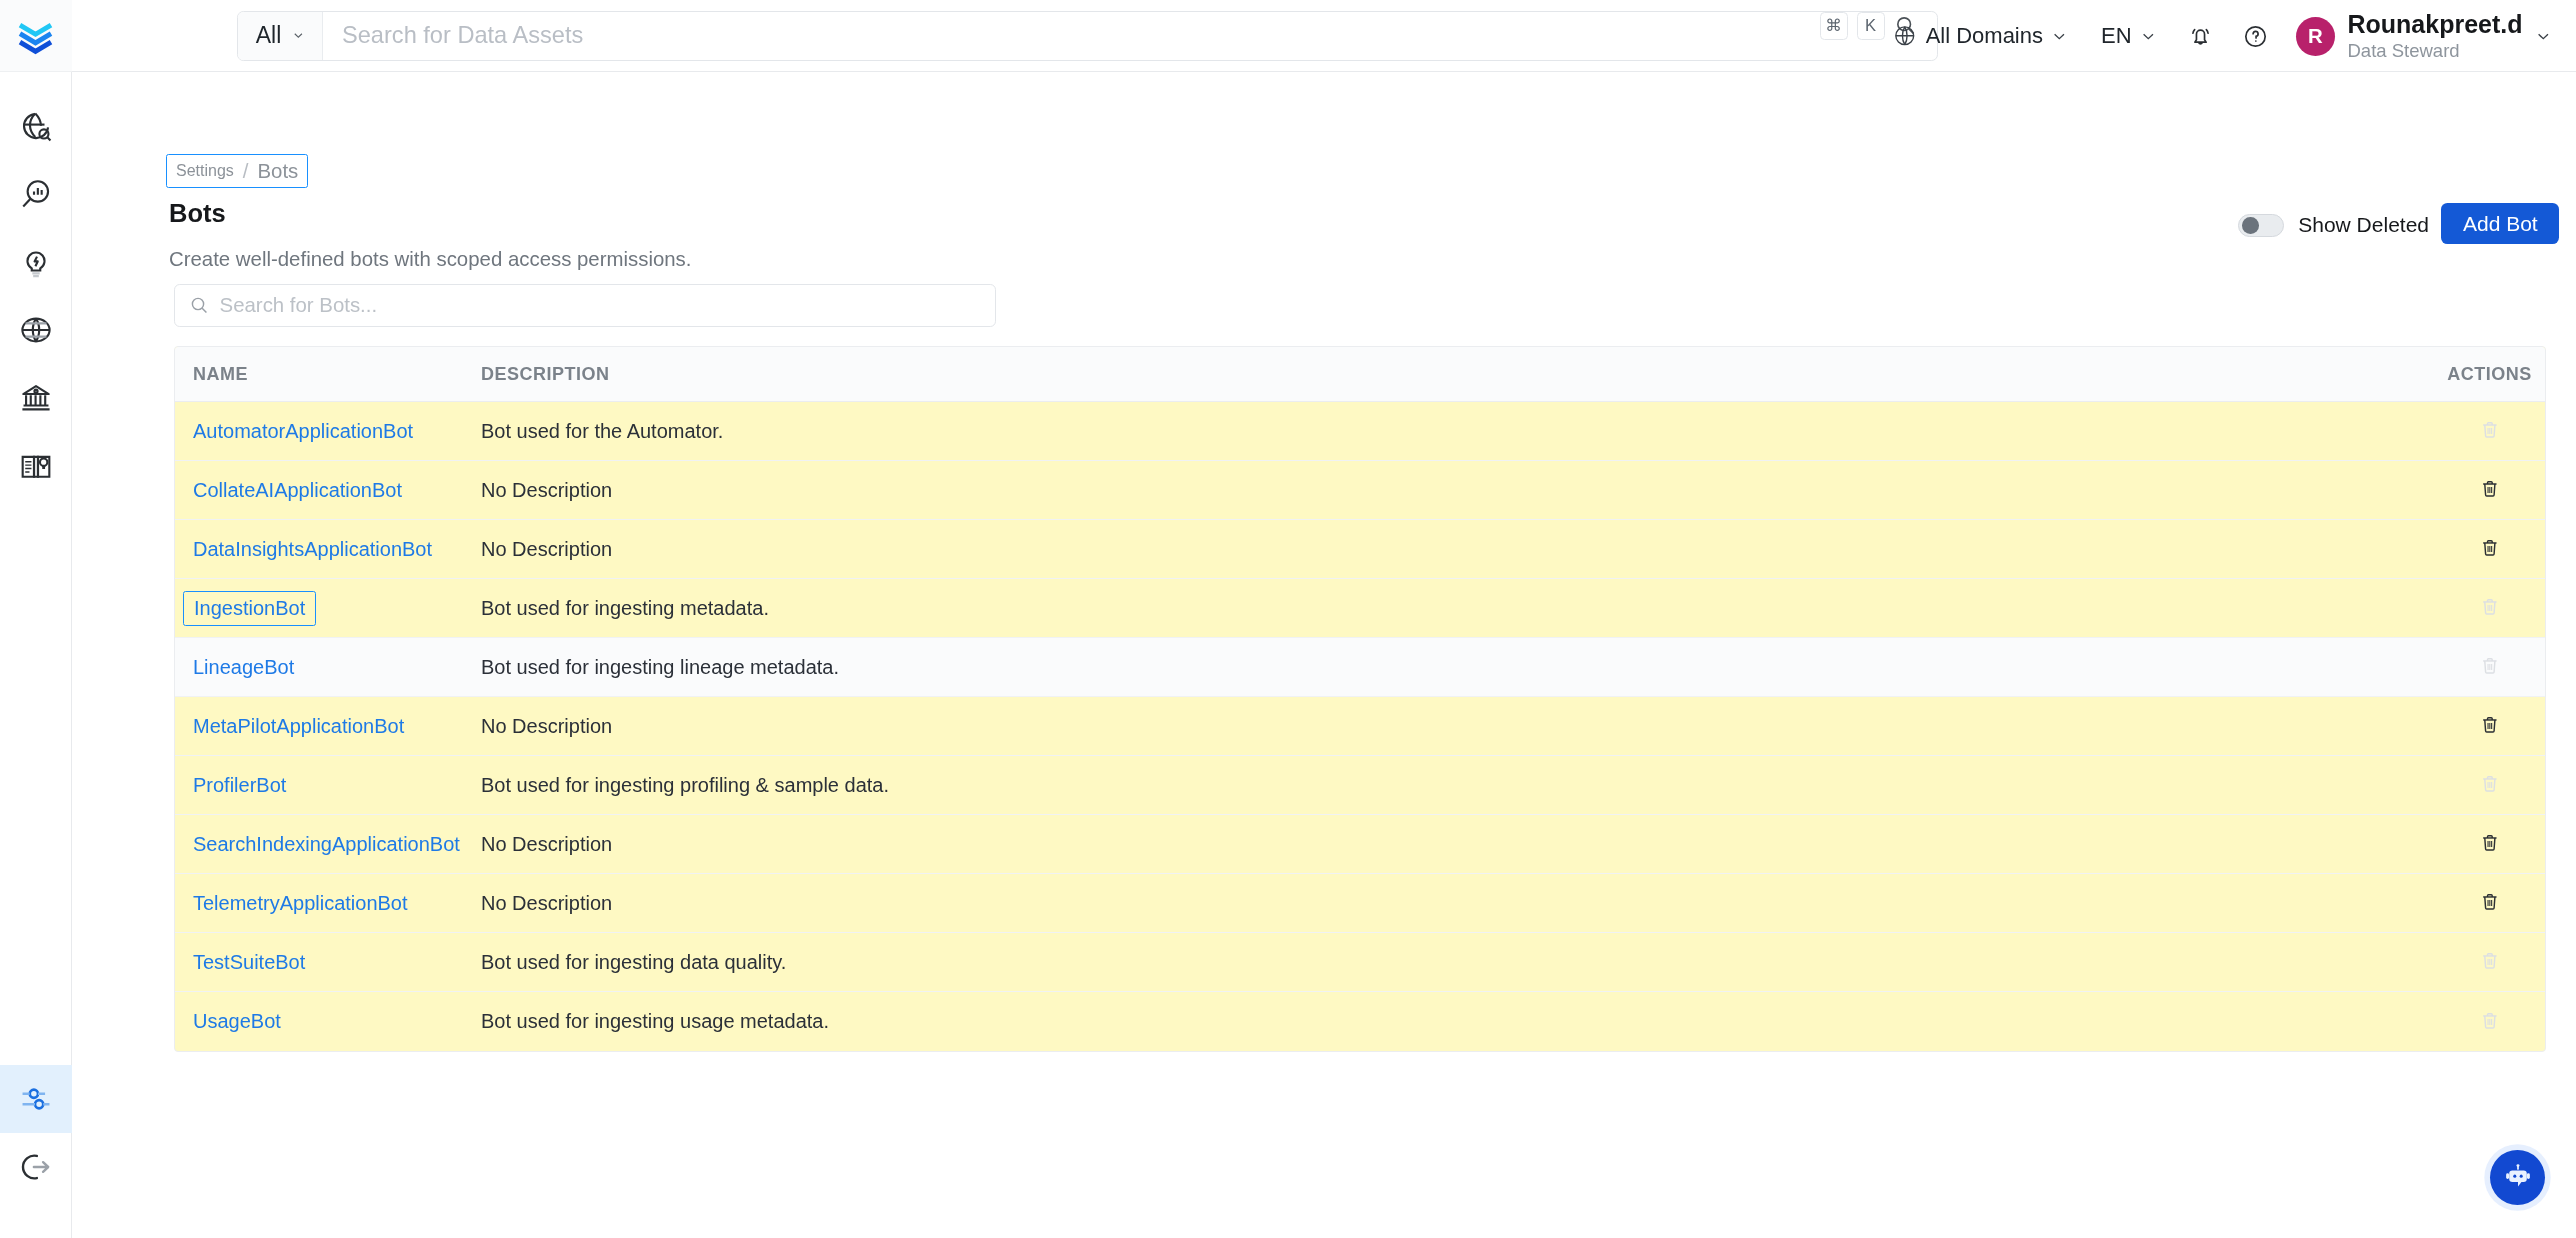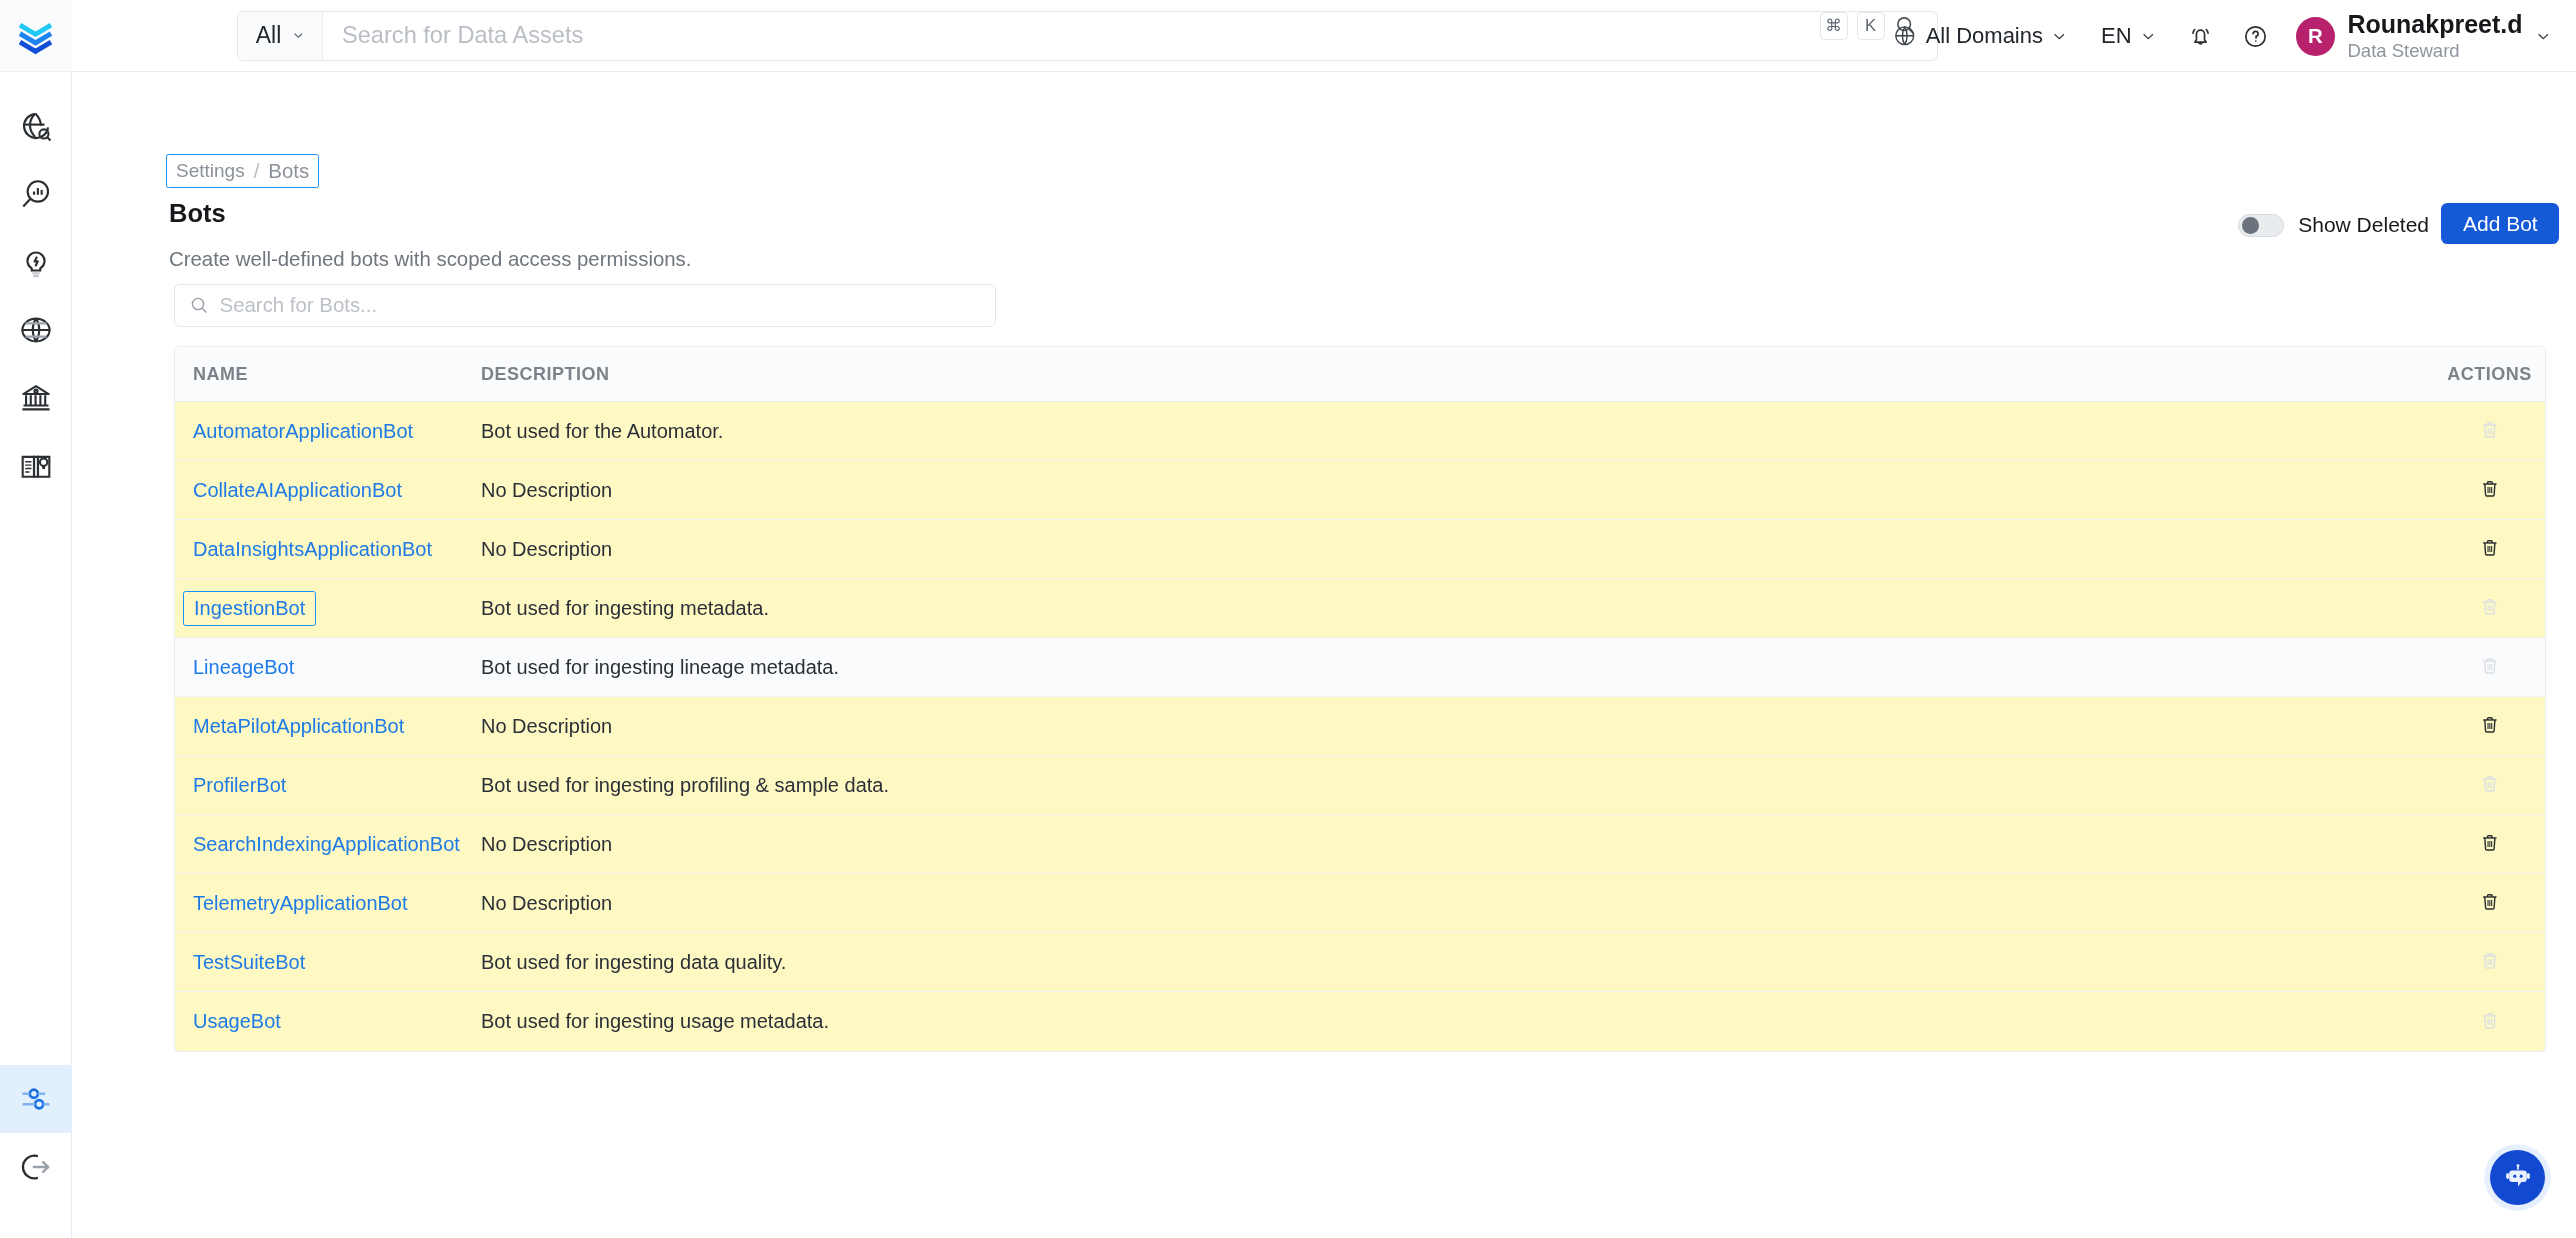--- a/index.html
+++ b/index.html
@@ -83,21 +83,21 @@
   .user-role { font-size: 18.5px; color: #8e959d; line-height: 1.18; }
 
   
   .page { flex: 1 1 auto; background: #ffffff; padding: 0; position: relative; overflow: hidden; }
 
   .crumb-box {
     position: absolute; left: 94px; top: 82px;
     border: 1.9px solid #1890ff; border-radius: 2.5px;
     padding: 4.5px 9px; display: flex; align-items: center; gap: 9px;
   }
-  .crumb-link { font-size: 19px; color: #8c9299; cursor: pointer; }
+  .crumb-link { font-size: 16px; color: #8c9299; cursor: pointer; }
   .crumb-sep { font-size: 20.4px; color: #b8bdc3; }
   .crumb-cur { font-size: 20.4px; color: #8c9299; }
 
   .title { position: absolute; left: 97px; top: 127px; font-size: 25.5px; font-weight: 700; color: #16181b; }
   .subtitle { position: absolute; left: 97px; top: 168px; font-size: 20.4px; color: #6f767e; margin-top: 8px; }
 
   .toggle-area { position: absolute; right: 147px; top: 141px; display: flex; align-items: center; gap: 14px; }
   .switch {
     width: 46px; height: 23px; border-radius: 11.5px;
     background: #e9ecef; border: 0.6px solid #d5d9de; position: relative; cursor: pointer;

